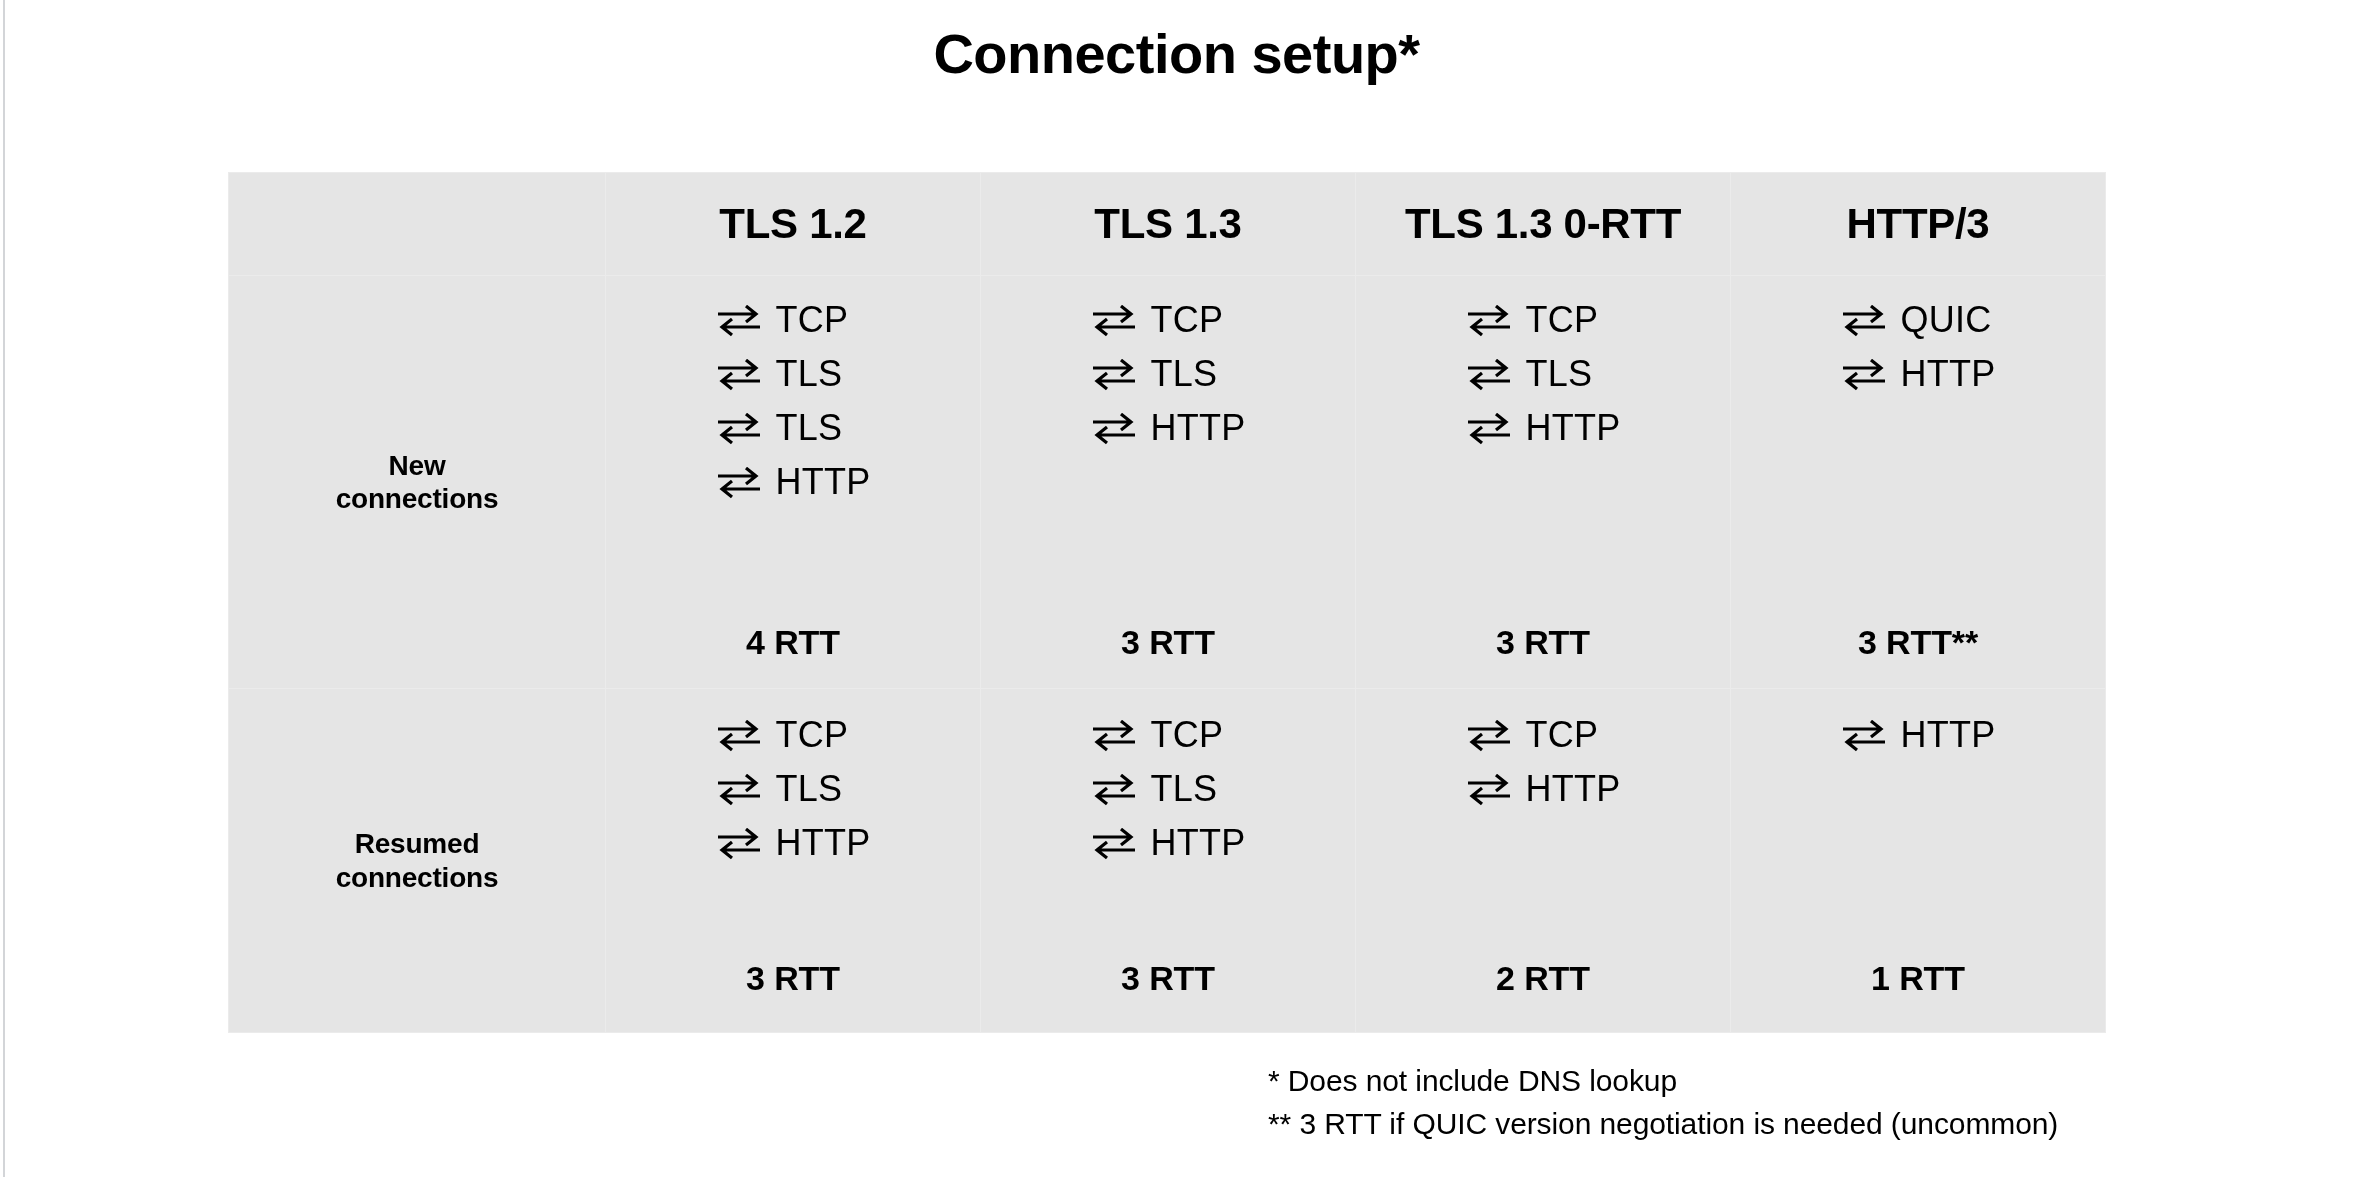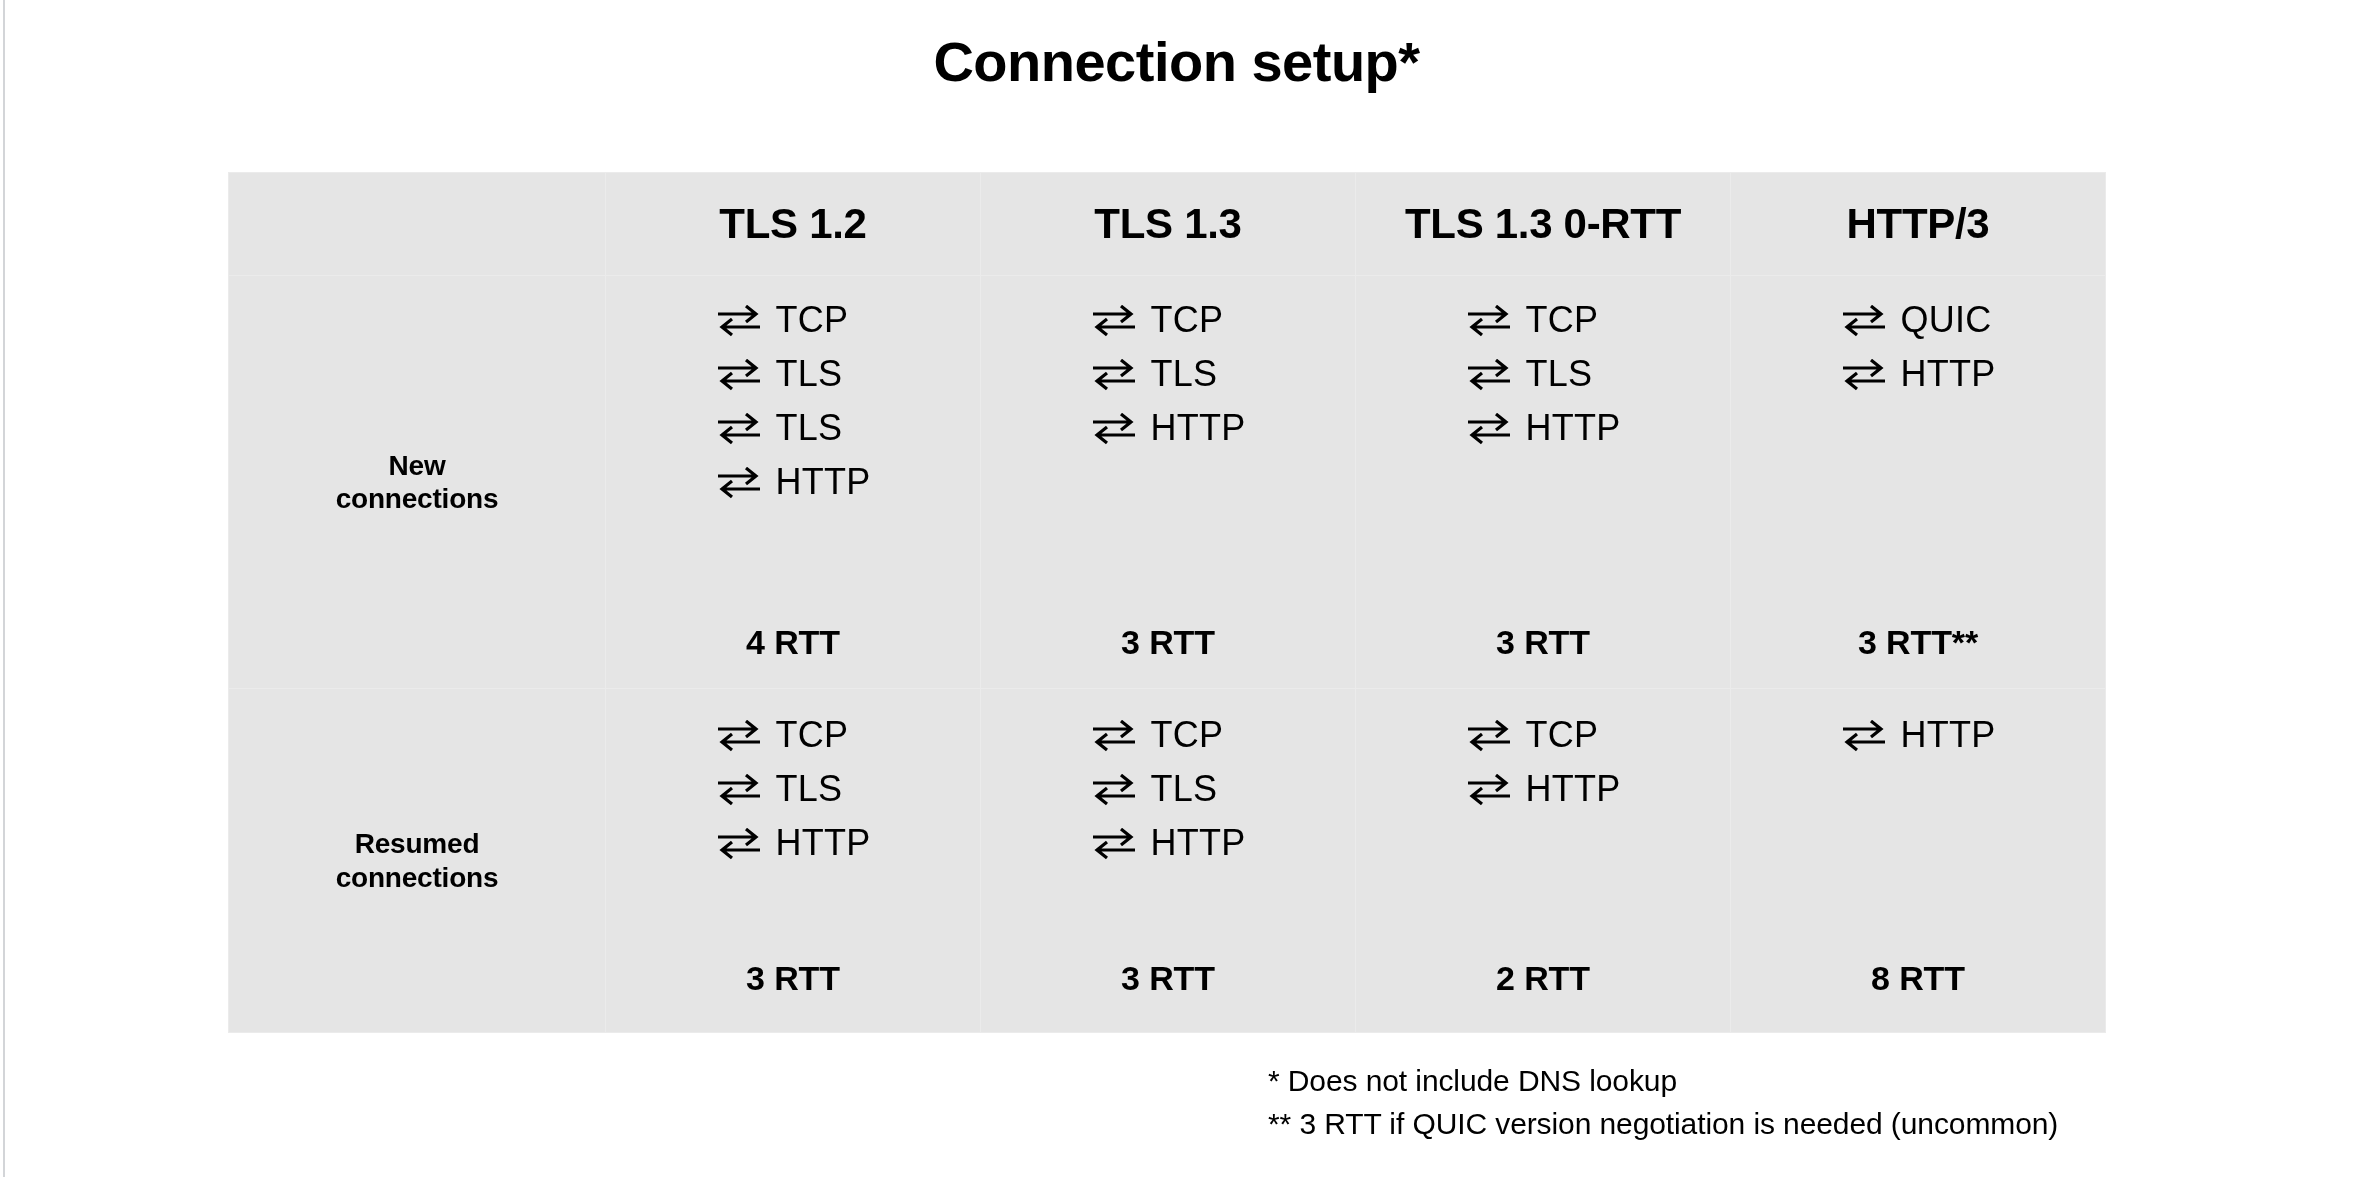--- a/index.html
+++ b/index.html
@@ -31,21 +31,20 @@
   .page-title {
     position: absolute;
     left: 0;
     top: 26px;
     width: 2353px;
     text-align: center;
     font-size: 56px;
     font-weight: bold;
     letter-spacing: -0.5px;
     line-height: 1.0;
-    margin-top: 8px;
   }
 
   
   .matrix {
     position: absolute;
     left: 228px;
     top: 172px;
     width: 1878px;
     border-collapse: collapse;
     table-layout: fixed;
@@ -413,21 +412,21 @@
             <div class="step">
               <span class="arrow-icon">
                   <svg width="46" height="34" viewBox="0 0 46 34">
                     <path d="M2 11 H38 M30 3 L40 11 L30 19" fill="none" stroke="#000" stroke-width="3.2"></path>
                     <path d="M44 24 H8 M16 16 L6 24 L16 32" fill="none" stroke="#000" stroke-width="3.2"></path>
                   </svg>
                 </span>
               <span class="proto">HTTP</span>
             </div>
           </div>
-          <div class="rtt">8 RTT</div>
+          <div class="rtt">1 RTT</div>
         </div>
       </td>
     </tr>
 
   </tbody>
 </table>
 
 <div class="footnotes">
   <div>* Does not include DNS lookup</div>
   <div>** 3 RTT if QUIC version negotiation is needed (uncommon)</div>

